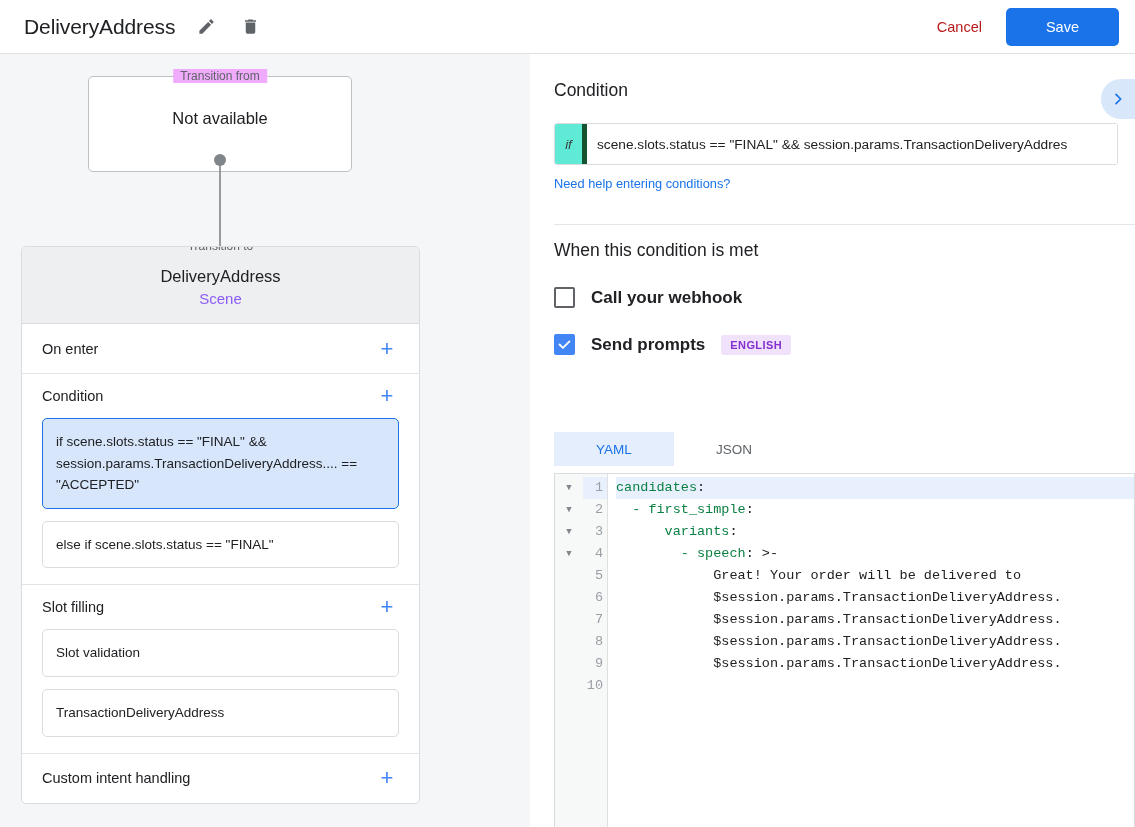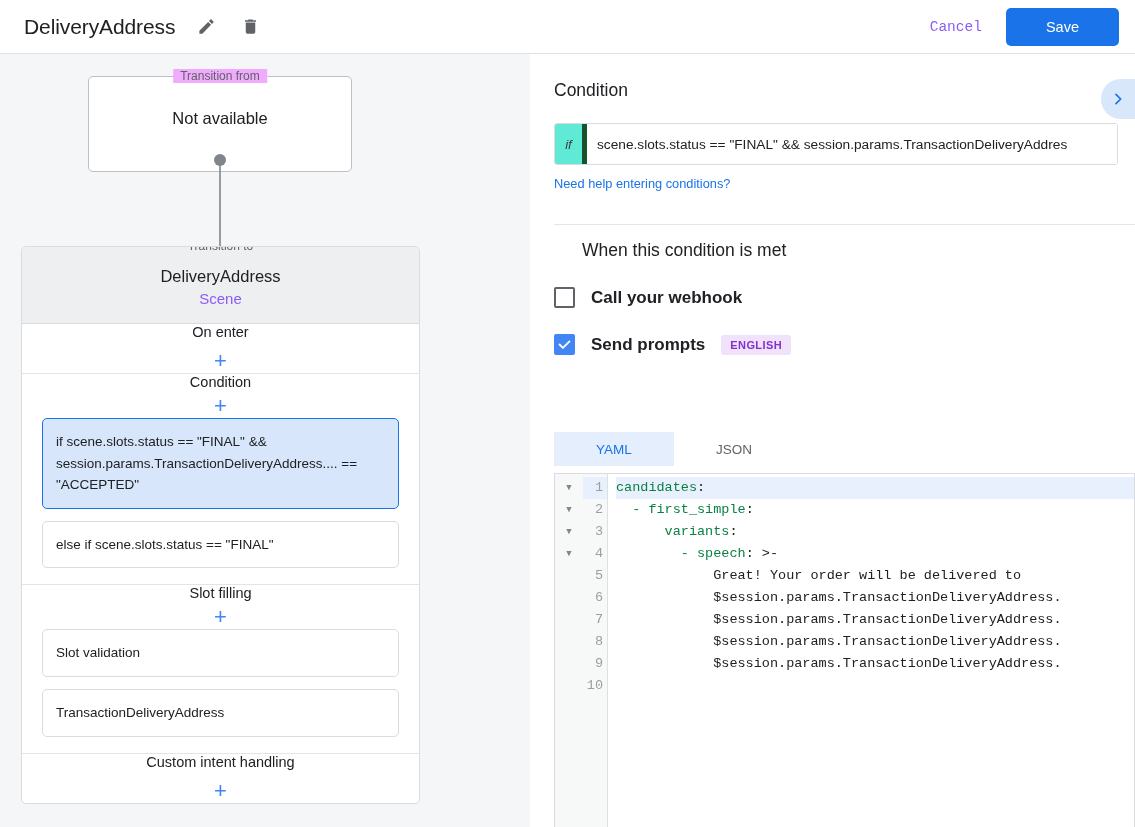--- a/index.html
+++ b/index.html
@@ -31,22 +31,22 @@
     display: flex; align-items: center; justify-content: center;
     cursor: pointer;
   }
   .icon-btn svg { display:block; }
   #topbar-right {
     margin-left: auto; margin-right: 16px;
     display: flex; align-items: center; gap: 8px;
   }
   #cancel-btn {
     background: none; border: none;
-    color: #8b5cf6; font-size: 14.5px; font-weight: 500;
-    font-family: Liberation Mono, monospace;
+    color: #b91c1c; font-size: 14.5px; font-weight: 500;
+    font-family: Liberation Sans, sans-serif;
     padding: 10px 16px; border-radius: 4px; cursor: pointer;
   }
   #save-btn {
     background: #1a73e8; border: none; color: #fff;
     font-size: 14.5px; font-weight: 500;
     font-family: "Liberation Sans", sans-serif;
     padding: 11px 40px; border-radius: 5px; cursor: pointer;
   }
 
   
@@ -103,21 +103,20 @@
     background: #eeeff1; padding: 0 7px; font-size: 12px; color: #5f6368;
   }
   #scene-name { font-size: 16.5px; color: #202124; }
   #scene-subtitle { font-size: 15px; color: #8b5cf6; margin-top: 4px; }
 
   .section { border-bottom: 1px solid #e3e4e6; padding: 0 20px 0 20px; }
   .section:last-child { border-bottom: none; }
   .section-head {
     display: flex; align-items: center; justify-content: space-between;
     height: 49px;
-    flex-direction: column;
   }
   .section-title { font-size: 14.5px; color: #202124; }
   .plus-btn {
     color: #4285f4; font-size: 22px; line-height: 1;
     width: 24px; height: 24px; display:flex; align-items:center; justify-content:center;
     cursor: pointer; font-weight: 300;
   }
   .chip {
     border: 1px solid #dadce0;
     border-radius: 5px;
@@ -171,21 +170,21 @@
     margin-top: 11px;
     font-size: 12.8px; color: #1a73e8;
     text-decoration: none; cursor: pointer;
   }
   #panel-divider {
     position: absolute; left: 24px; top: 170px; width: 581px; height: 1px;
     background: #e4e5e7;
   }
 
   #met-section { position: absolute; left: 0; top: 186px; width: 605px; padding: 0 24px; }
-  #met-heading { font-size: 17.5px; color: #202124; margin-left: 28px; }
+  #met-heading { font-size: 17.5px; color: #202124; }
 
   .check-row { display: flex; align-items: center; margin-top: 26px; }
   .cbox {
     width: 21px; height: 21px; border: 2px solid #5f6368;
     border-radius: 2px; background: #fff; cursor: pointer;
     flex: 0 0 auto;
   }
   .cbox.checked {
     background: #4285f4; border-color: #4285f4;
     display: flex; align-items: center; justify-content: center;

